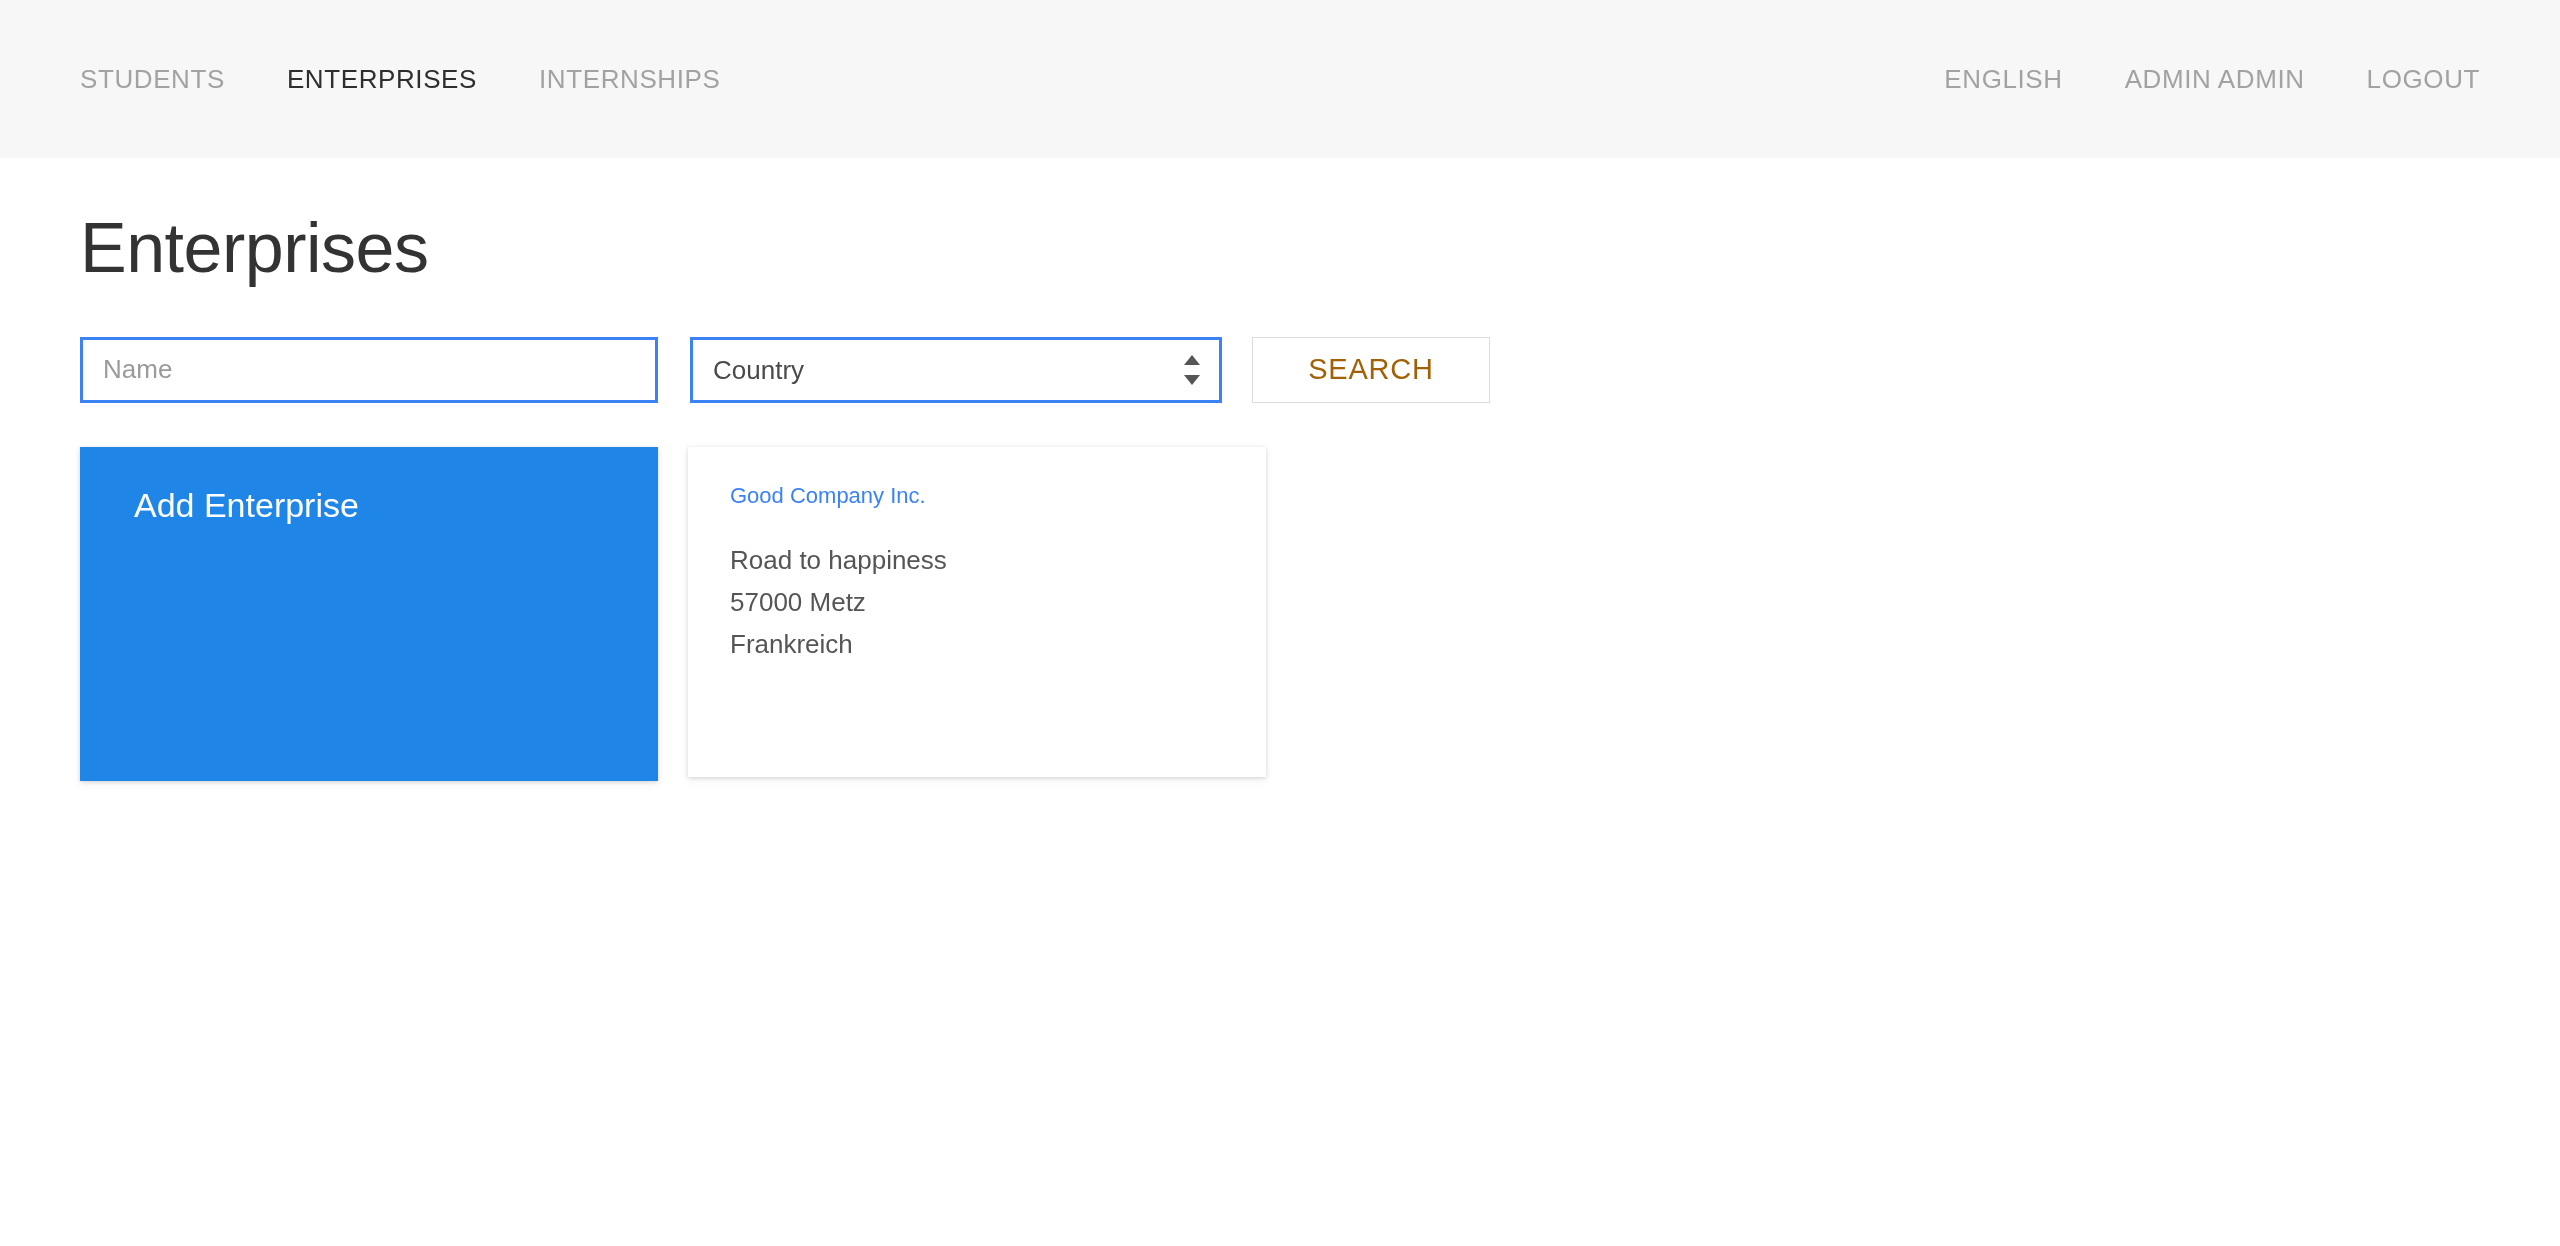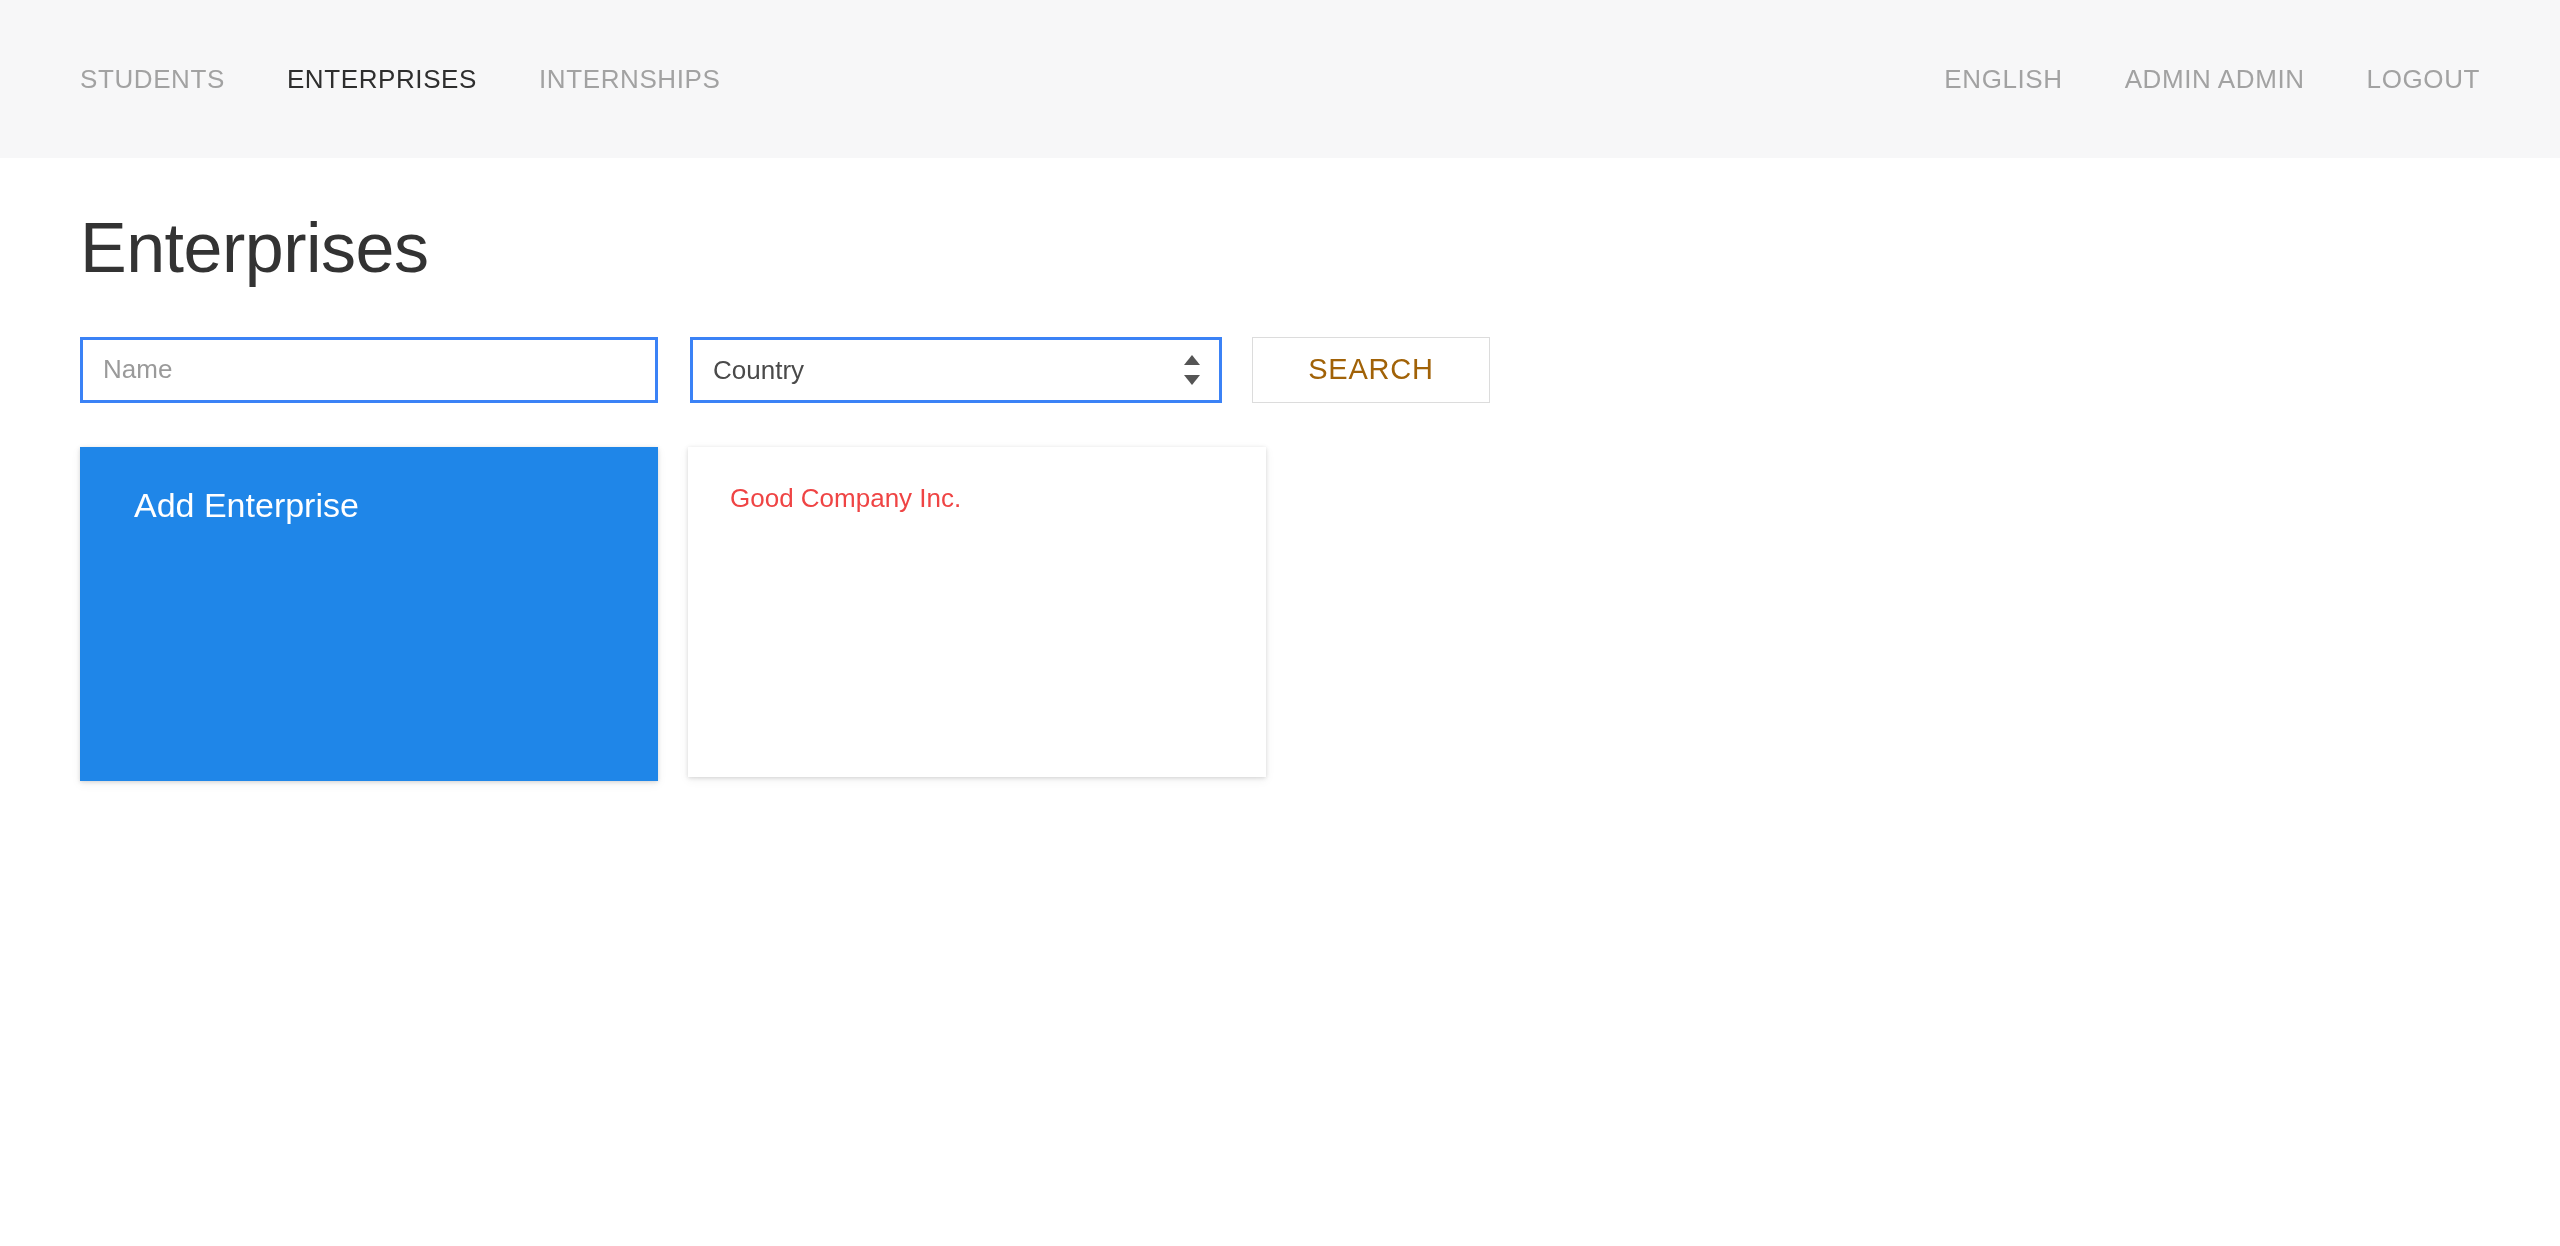--- a/index.html
+++ b/index.html
@@ -164,22 +164,22 @@
 
   .enterprise-card {
     width: 578px;
     height: 330px;
     margin-left: 30px;
     padding: 36px 42px;
     background: #ffffff;
   }
   .enterprise-name {
     display: block;
-    font-size: 26px;
-    color: #ef4444;
+    font-size: 22px;
+    color: #3b82f6;
     text-decoration: none;
     line-height: 1.2;
     cursor: pointer;
   }
   .enterprise-address {
     margin-top: 30px;
     font-size: 26px;
     color: #555555;
     line-height: 1.62;
   }
@@ -223,17 +223,22 @@
   </form>
 
   <section class="card-grid">
 
     <div class="card add-card">
       <span class="add-card-label">Add Enterprise</span>
     </div>
 
     <div class="card enterprise-card">
       <a class="enterprise-name" href="#">Good Company Inc.</a>
+      <div class="enterprise-address">
+        <span class="address-line">Road to happiness</span>
+        <span class="address-line">57000 Metz</span>
+        <span class="address-line">Frankreich</span>
+      </div>
     </div>
 
   </section>
 
 </main>
 
 </body></html>

